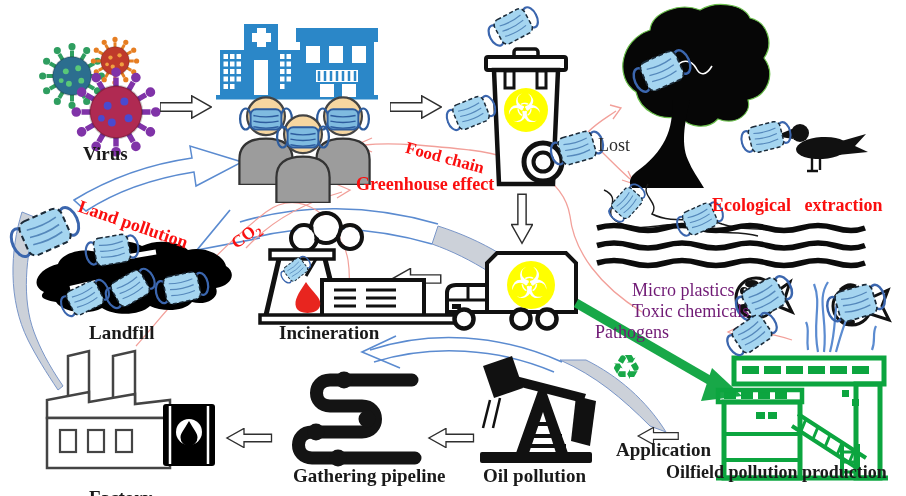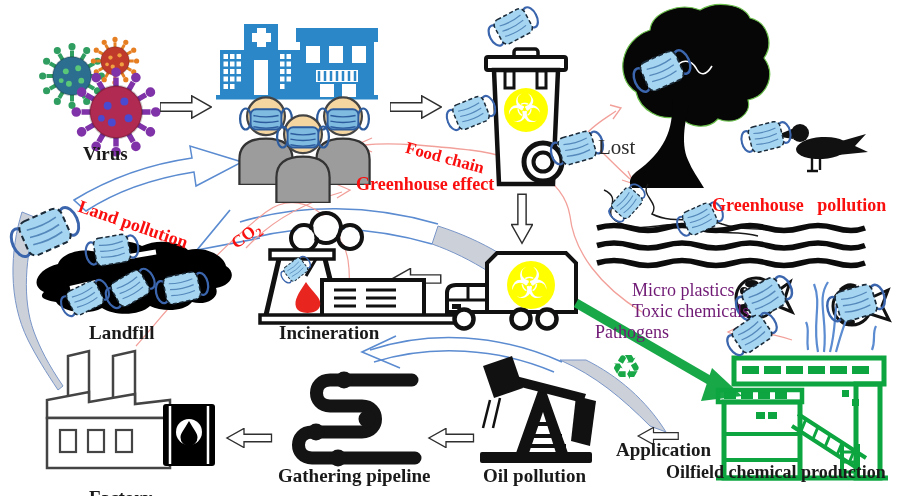--- a/index.html
+++ b/index.html
@@ -359,29 +359,29 @@
   <g transform="translate(752,334) rotate(-34)">
         <use href="#mask" x="-28" y="-19" width="56" height="38"></use>
       </g>
 </svg>
 
 <div class="glyph" style="left:507px;top:89px;font-size:39px;color:#fff;font-family:'DejaVu Sans',sans-serif;">☣</div>
 <div class="glyph" style="left:510px;top:262px;font-size:43px;color:#fff;font-family:'DejaVu Sans',sans-serif;">☣</div>
 <div class="glyph" style="left:611px;top:350px;font-size:34px;color:#18a848;font-family:'DejaVu Sans',sans-serif;">♻</div>
 
 <div class="lbl b" style="left:83px;top:144px;font-size:19px;">Virus</div>
-<div class="lbl" style="left:598px;top:136px;font-size:21px;color:#2b2b2b;">Lost</div>
+<div class="lbl" style="left:598px;top:136px;font-size:18px;color:#2b2b2b;">Lost</div>
 <div class="lbl red rot" style="left:408px;top:139px;font-size:17px;transform:rotate(15deg);">Food chain</div>
 <div class="lbl red" style="left:356px;top:175px;font-size:18px;">Greenhouse effect</div>
 <div class="lbl red rot" style="left:82px;top:197px;font-size:18px;transform:rotate(19deg);">Land pollution</div>
 <div class="lbl red rot" style="left:228px;top:238px;font-size:17px;transform:rotate(-37deg);"><span>CO</span><sub style="font-size:12px;">2</sub></div>
-<div class="lbl red pre" style="left:712px;top:196px;font-size:18px;">Greenhouse   pollution</div>
+<div class="lbl red pre" style="left:712px;top:196px;font-size:18px;">Ecological   extraction</div>
 <div class="lbl softred" style="left:632px;top:281px;font-size:18px;">Micro plastics</div>
 <div class="lbl softred" style="left:632px;top:302px;font-size:18px;">Toxic chemicals</div>
 <div class="lbl softred" style="left:595px;top:323px;font-size:18px;">Pathogens</div>
 <div class="lbl b" style="left:89px;top:323px;font-size:19px;">Landfill</div>
 <div class="lbl b" style="left:279px;top:323px;font-size:19px;">Incineration</div>
 <div class="lbl b" style="left:89px;top:466px;font-size:19px;margin-top:22px;">Factory</div>
-<div class="lbl b" style="left:278px;top:466px;font-size:19px;">Gathering pipeline</div>
+<div class="lbl b" style="left:293px;top:466px;font-size:19px;">Gathering pipeline</div>
 <div class="lbl b" style="left:483px;top:466px;font-size:19px;">Oil pollution</div>
-<div class="lbl b" style="left:666px;top:463px;font-size:18px;">Oilfield chemical production</div>
+<div class="lbl b" style="left:666px;top:463px;font-size:18px;">Oilfield pollution production</div>
 <div class="lbl b" style="left:616px;top:440px;font-size:19px;">Application</div>
 </div>
 
 </body></html>

